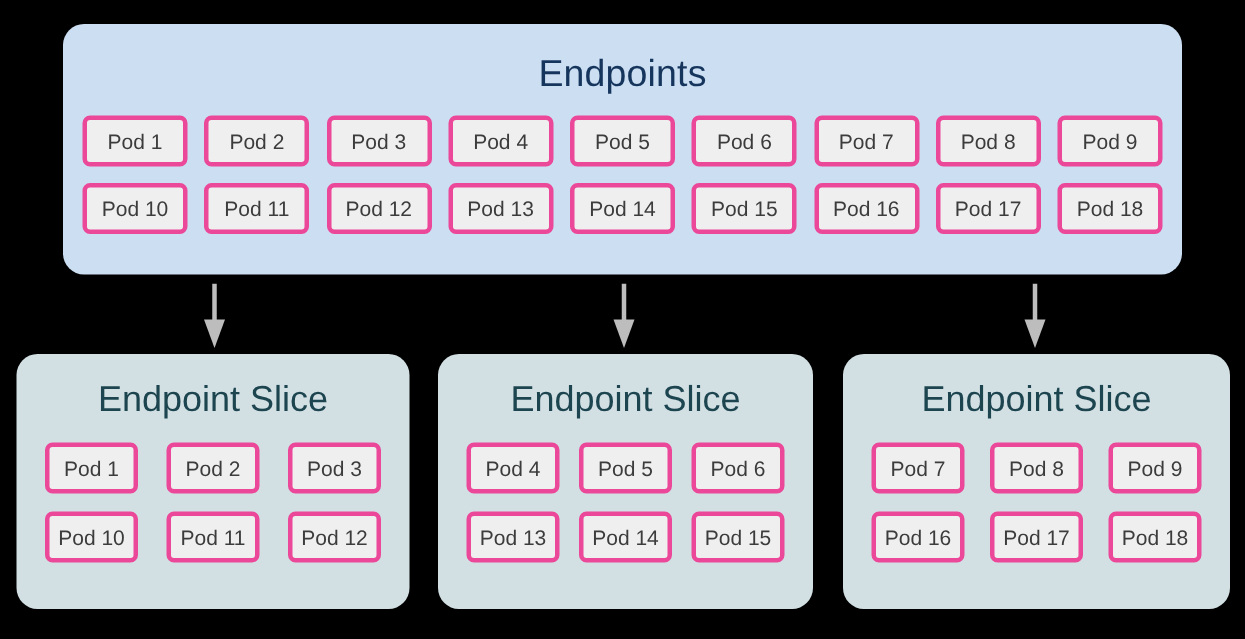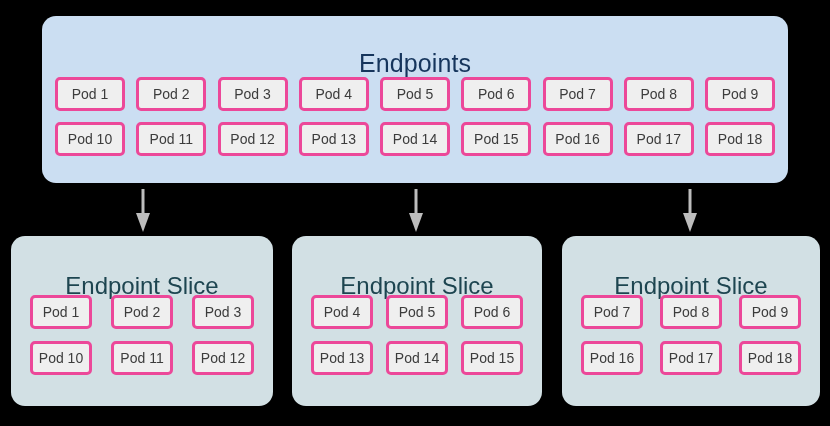--- a/index.html
+++ b/index.html
@@ -38,21 +38,20 @@
   .endpoints-title {
     position: absolute;
     top: 21px;
     left: 0;
     width: 100%;
     text-align: center;
     font-size: 25px;
     color: #16355c;
     letter-spacing: 0.1px;
     line-height: 1;
-    margin-top: 14px;
   }
   .endpoints-rows {
     position: absolute;
     top: 61px;
     left: 13px;
     right: 13px;
   }
   .ep-row {
     display: flex;
     justify-content: space-between;
@@ -110,21 +109,20 @@
 
   .slice-title {
     position: absolute;
     top: 19px;
     left: 0;
     width: 100%;
     text-align: center;
     font-size: 24px;
     color: #1d4550;
     line-height: 1;
-    margin-top: 19px;
   }
   .slice-rows {
     position: absolute;
     top: 59px;
     left: 19px;
     right: 19px;
   }
   .slice-row {
     display: flex;
     justify-content: space-between;

